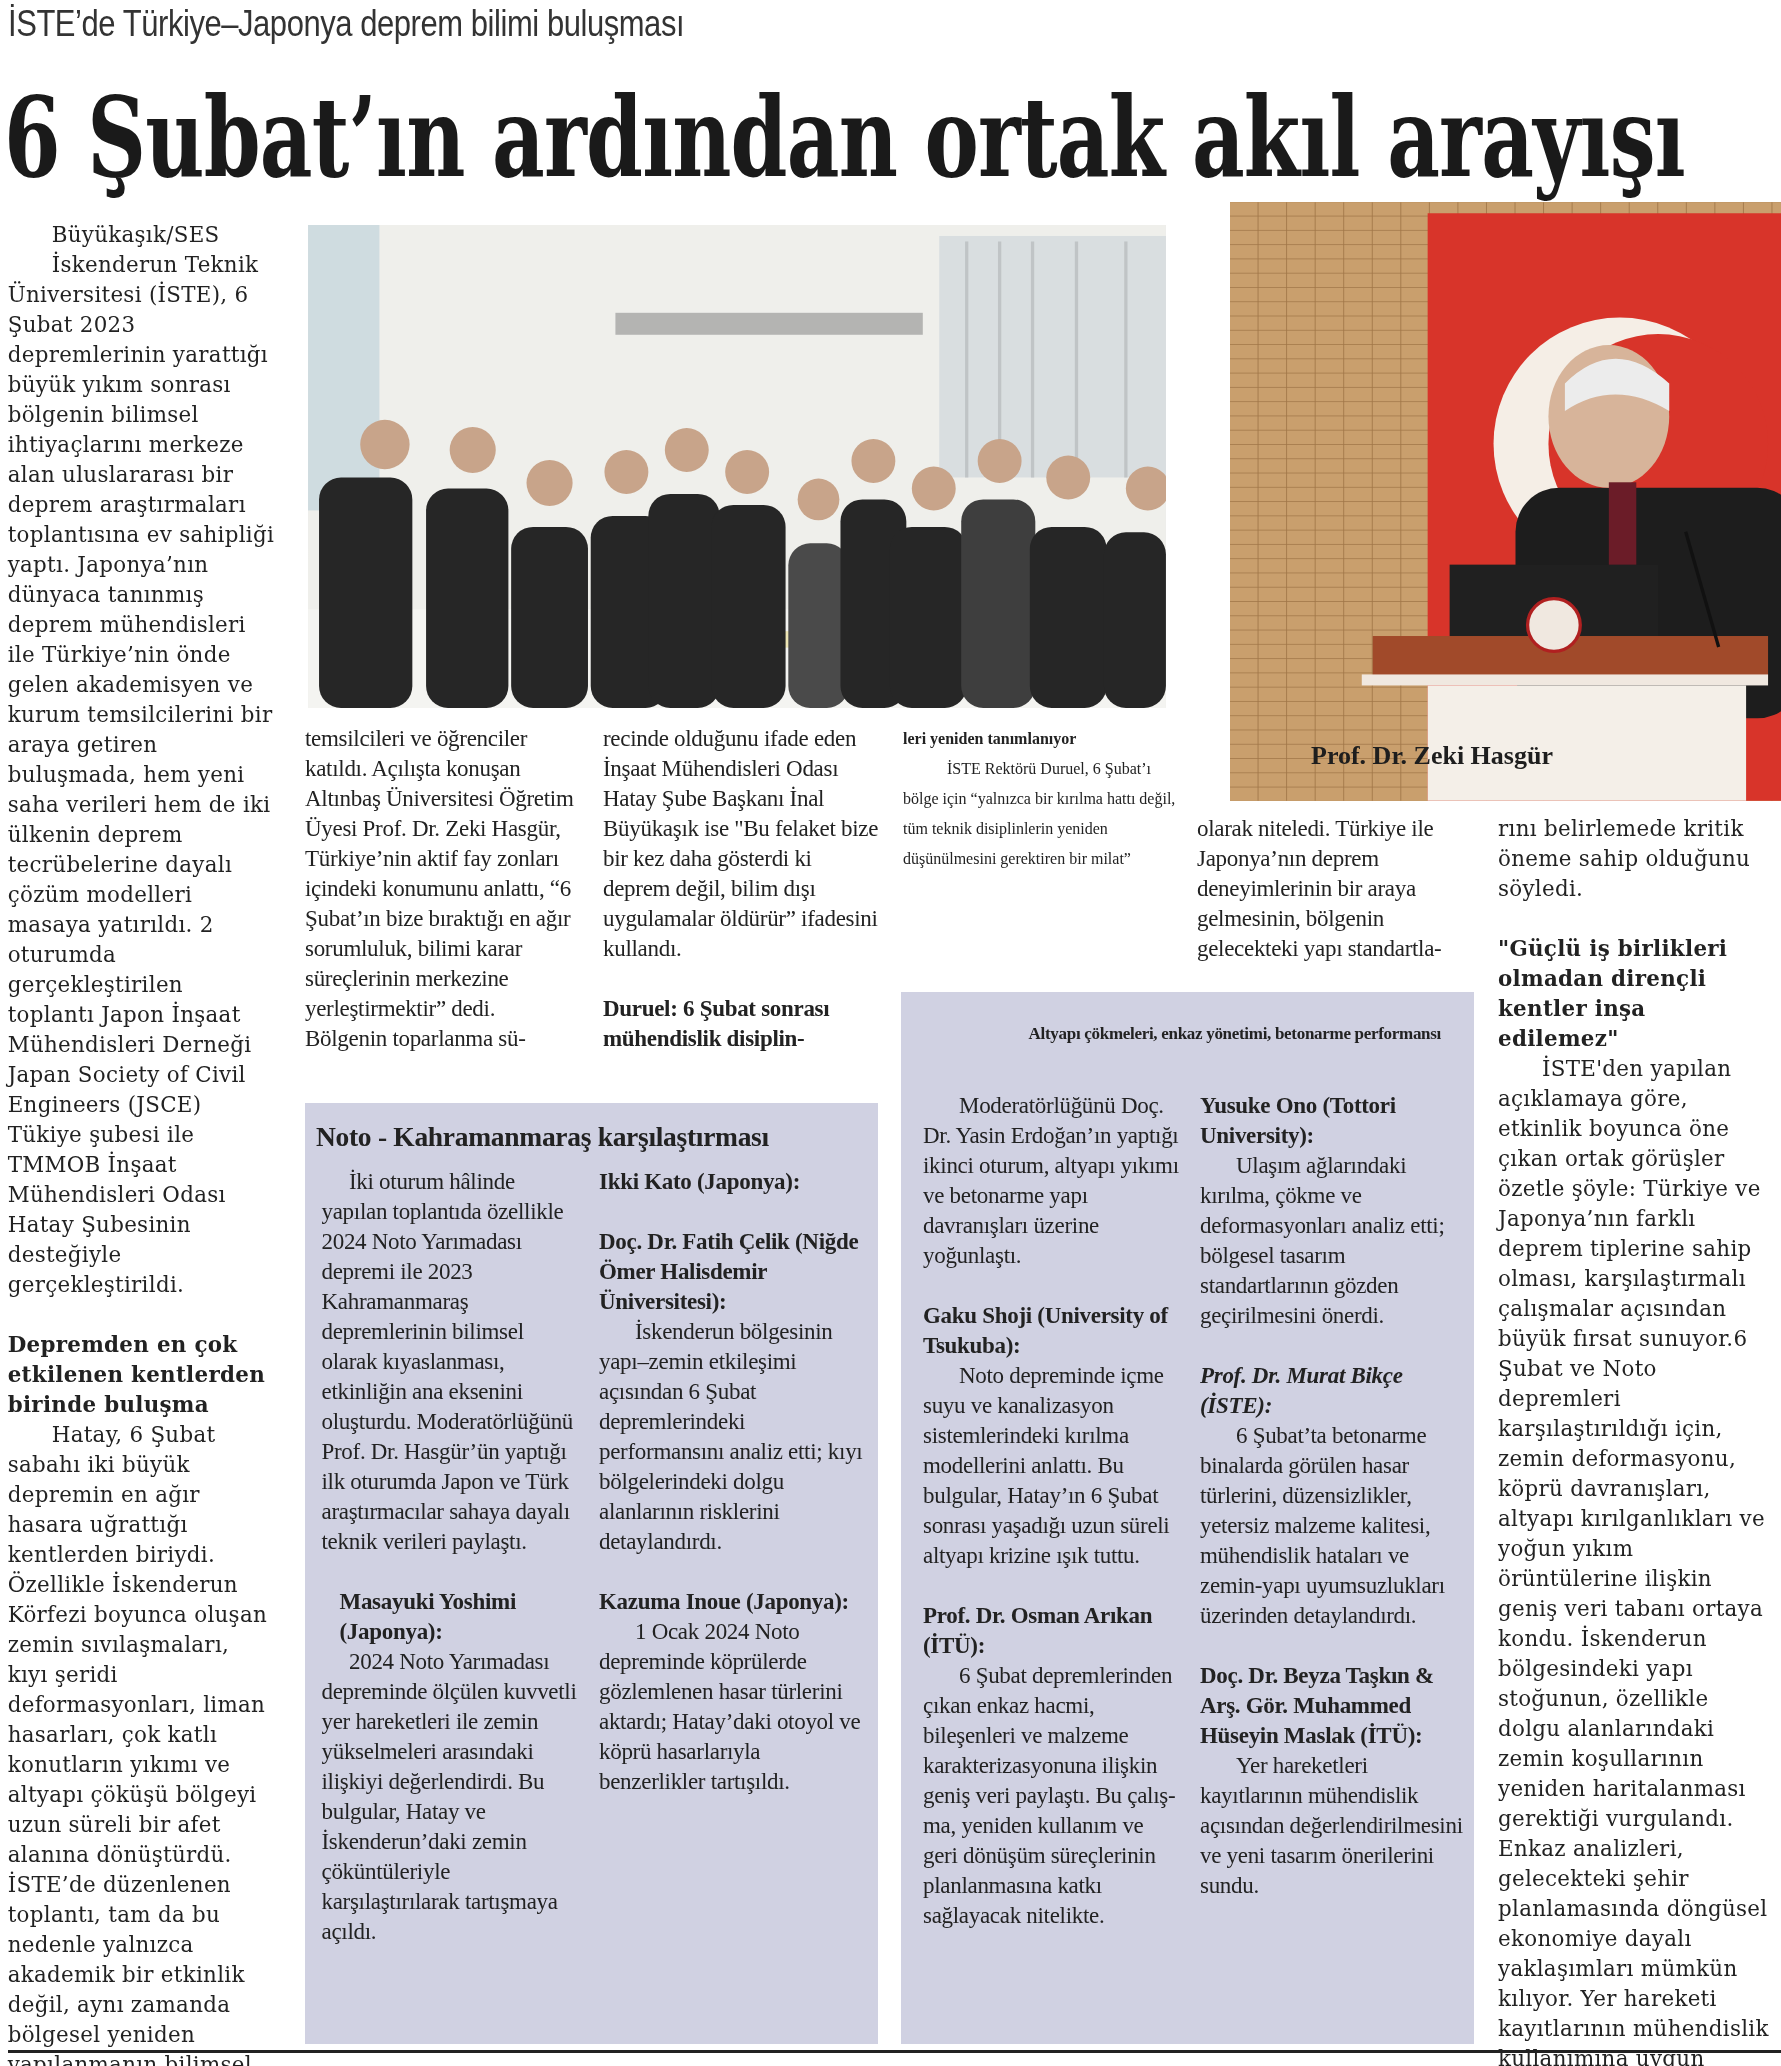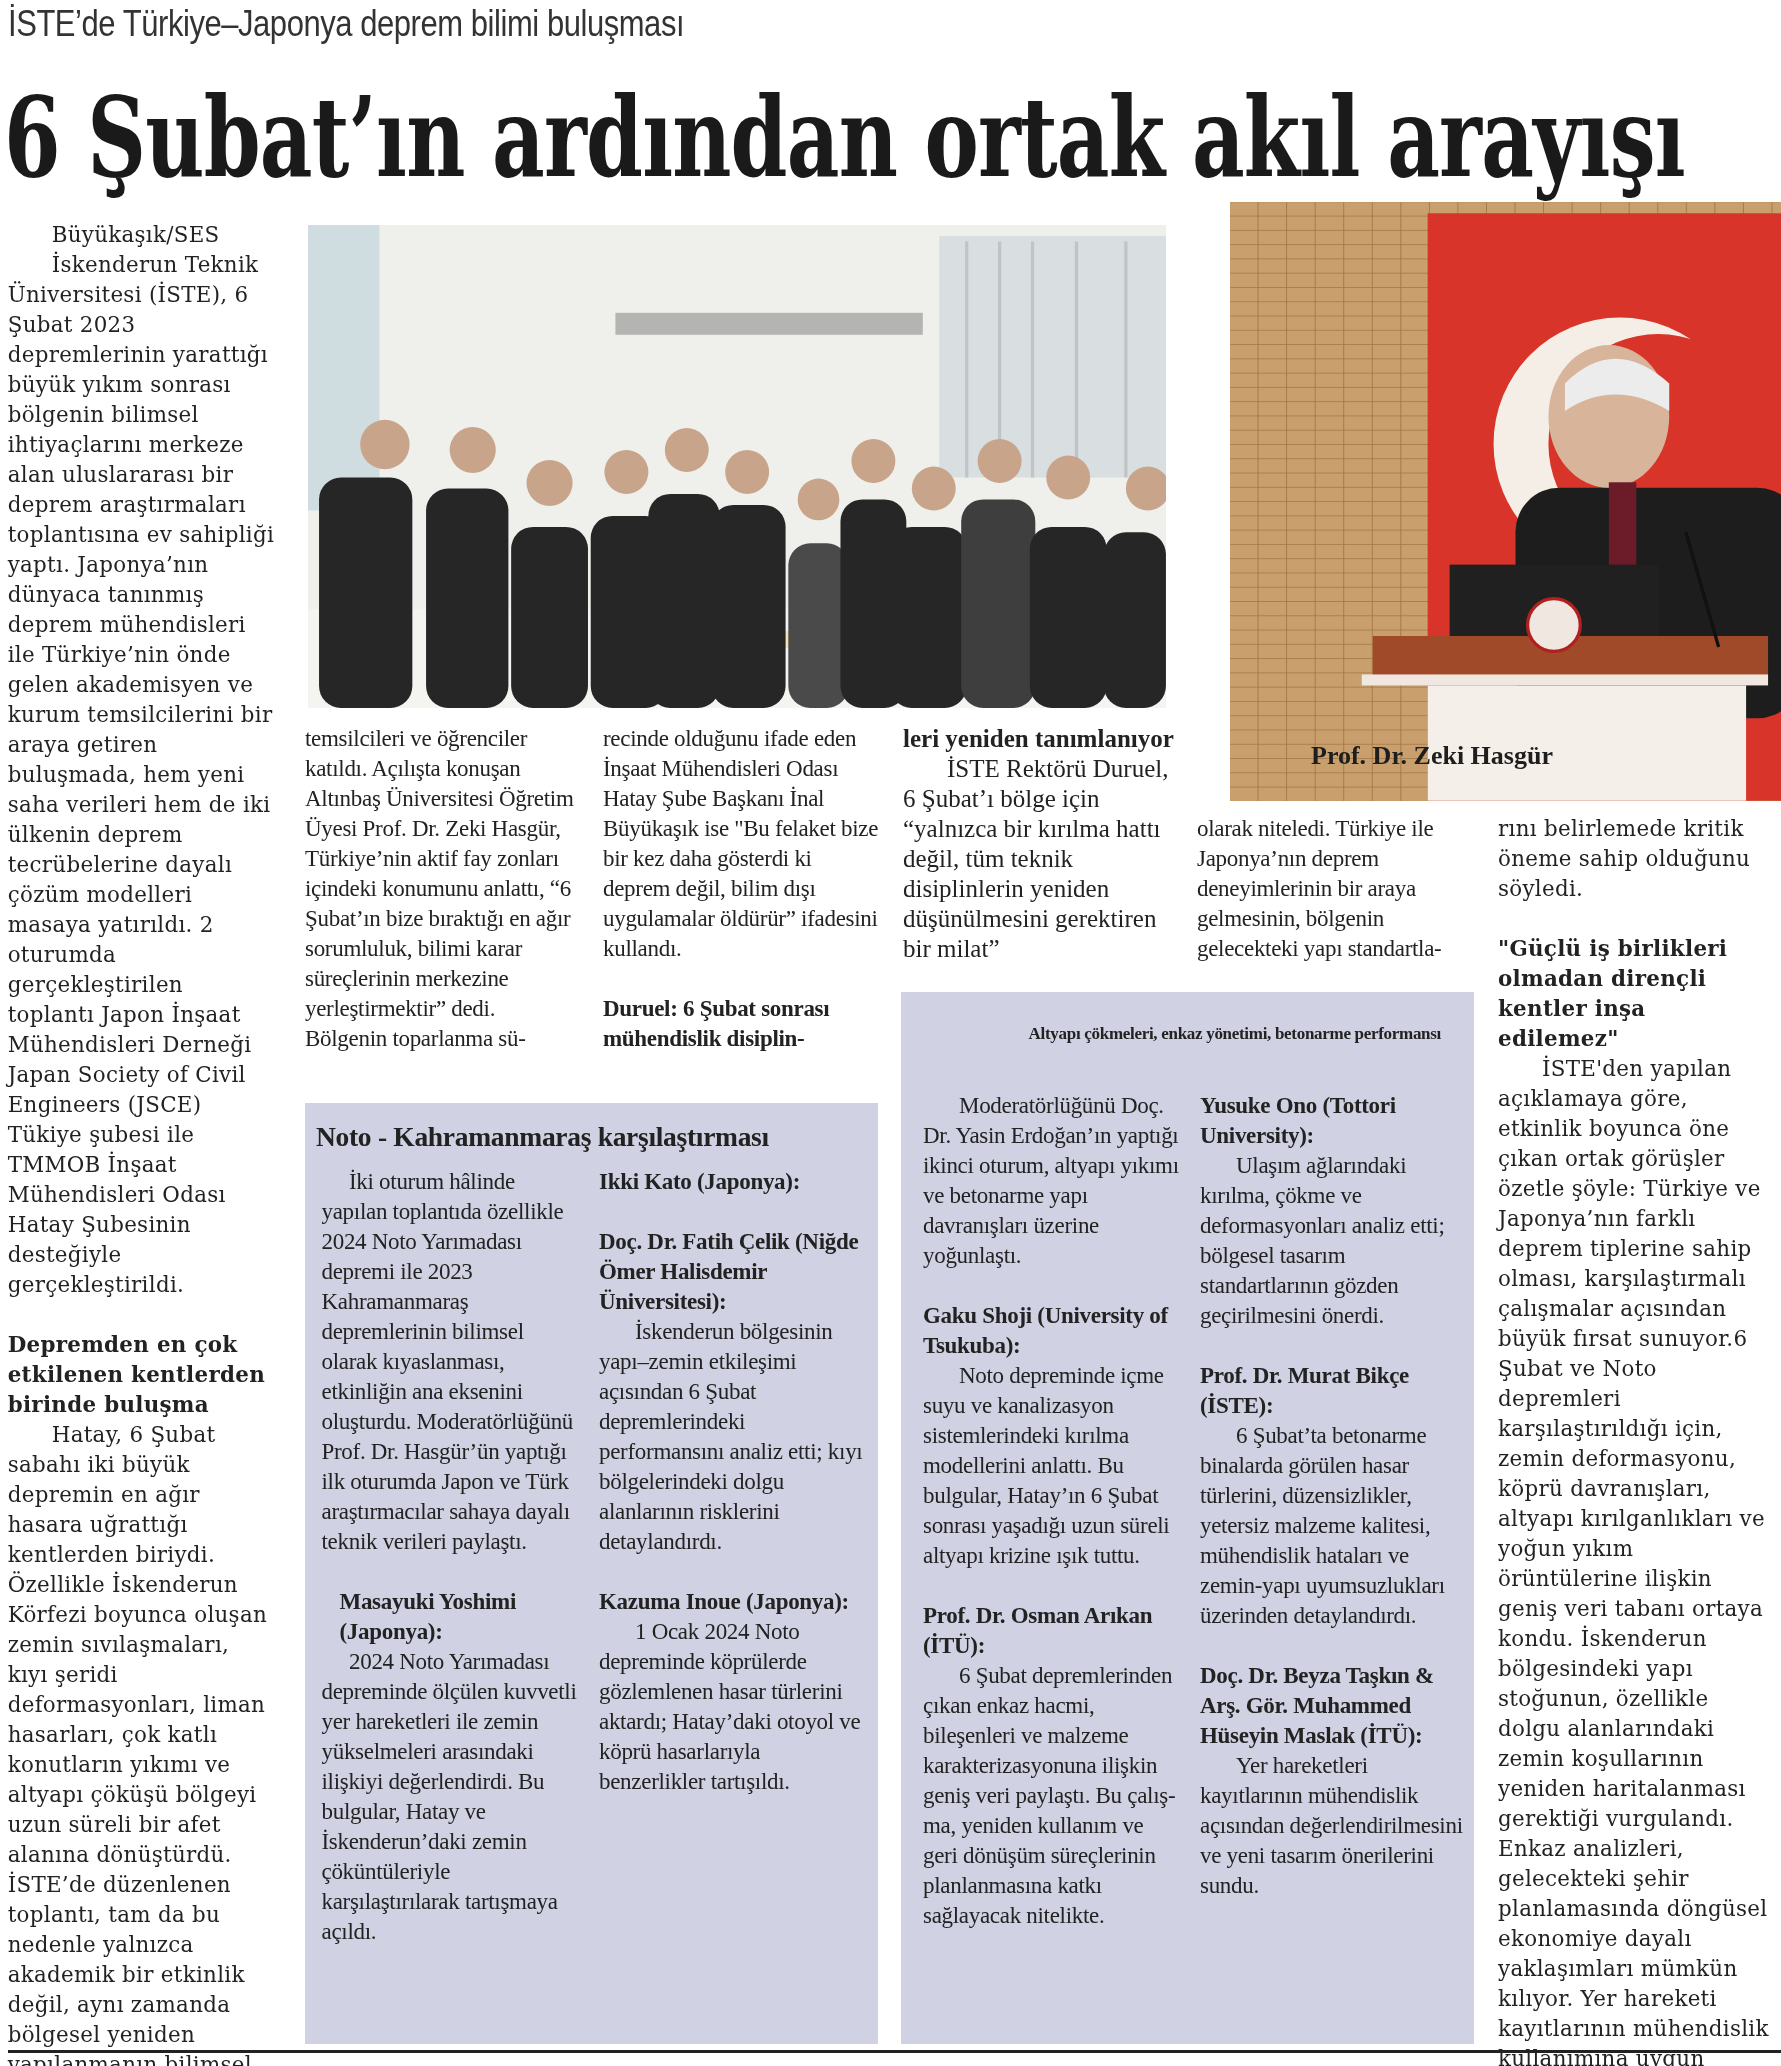--- a/index.html
+++ b/index.html
@@ -112,21 +112,21 @@
 
 <div class="abs col narrow" style="left:305px; top:724px; width:275px;">
   <p>temsilcileri ve öğrenciler katıldı. Açılışta konuşan Altınbaş Üniversitesi Öğretim Üyesi Prof. Dr. Zeki Hasgür, Türkiye’nin aktif fay zonları içindeki konumunu anlattı, “6 Şubat’ın bize bıraktığı en ağır sorumluluk, bilimi karar süreçlerinin merkezine yerleştirmektir” dedi. Bölgenin toparlanma sü-</p>
 </div>
 
 <div class="abs col narrow" style="left:603px; top:724px; width:277px;">
   <p>recinde olduğunu ifade eden İnşaat Mühendisleri Odası Hatay Şube Başkanı İnal Büyükaşık ise "Bu felaket bize bir kez daha gösterdi ki deprem değil, bilim dışı uygulamalar öldürür” ifadesini kullandı.</p>
   <p class="subhead" style="margin-top:30px; font-family:'Liberation Serif',serif;">Duruel: 6 Şubat sonrası mühendislik disiplin-</p>
 </div>
 
-<div class="abs col" style="left:903px; top:724px; width:275px; font-size:25px;">
+<div class="abs col" style="left:903px; top:724px; width:275px; font-size:16px;">
   <p class="name">leri yeniden tanımlanıyor</p>
   <p class="indent">İSTE Rektörü Duruel, 6 Şubat’ı bölge için “yalnızca bir kırılma hattı değil, tüm teknik disiplinlerin yeniden düşünülmesini gerektiren bir milat”</p>
 </div>
 
 <div class="abs col narrow" style="left:1197px; top:814px; width:264px;">
   <p>olarak niteledi. Türkiye ile Japonya’nın deprem deneyimlerinin bir araya gelmesinin, bölgenin gelecekteki yapı standartla-</p>
 </div>
 
 <div class="abs col wide" style="left:1498px; top:814px; width:275px;">
   <p>rını belirlemede kritik öneme sahip olduğunu söyledi.</p>
@@ -155,21 +155,21 @@
   <div class="col narrow" style="position:absolute; left:22px; top:99px; width:258px;">
     <p style="text-indent:36px;">Moderatörlüğünü Doç. Dr. Yasin Erdoğan’ın yaptığı ikinci oturum, altyapı yıkımı ve betonarme yapı davranışları üzerine yoğunlaştı.</p>
     <p class="name" style="margin-top:30px;">Gaku Shoji (University of Tsukuba):</p>
     <p style="text-indent:36px;">Noto depreminde içme suyu ve kanalizasyon sistemlerindeki kırılma modellerini anlattı. Bu bulgular, Hatay’ın 6 Şubat sonrası yaşadığı uzun süreli altyapı krizine ışık tuttu.</p>
     <p class="name" style="margin-top:30px;">Prof. Dr. Osman Arıkan (İTÜ):</p>
     <p style="text-indent:36px;">6 Şubat depremlerinden çıkan enkaz hacmi, bileşenleri ve malzeme karakterizasyonuna ilişkin geniş veri paylaştı. Bu çalış-ma, yeniden kullanım ve geri dönüşüm süreçlerinin planlanmasına katkı sağlayacak nitelikte.</p>
   </div>
   <div class="col narrow" style="position:absolute; left:299px; top:99px; width:264px;">
     <p class="name">Yusuke Ono (Tottori University):</p>
     <p style="text-indent:36px;">Ulaşım ağlarındaki kırılma, çökme ve deformasyonları analiz etti; bölgesel tasarım standartlarının gözden geçirilmesini önerdi.</p>
-    <p class="name" style="margin-top:30px;">Prof. Dr. Murat Bikçe (İSTE):</p>
+    <p class="name" style="margin-top:30px;font-style:italic;">Prof. Dr. Murat Bikçe (İSTE):</p>
     <p style="text-indent:36px;">6 Şubat’ta betonarme binalarda görülen hasar türlerini, düzensizlikler, yetersiz malzeme kalitesi, mühendislik hataları ve zemin-yapı uyumsuzlukları üzerinden detaylandırdı.</p>
     <p class="name" style="margin-top:30px;">Doç. Dr. Beyza Taşkın &amp; Arş. Gör. Muhammed Hüseyin Maslak (İTÜ):</p>
     <p style="text-indent:36px;">Yer hareketleri kayıtlarının mühendislik açısından değerlendirilmesini ve yeni tasarım önerilerini sundu.</p>
   </div>
 </div>
 
 <div class="abs bottom-rule"></div>
 
 
 </body></html>

